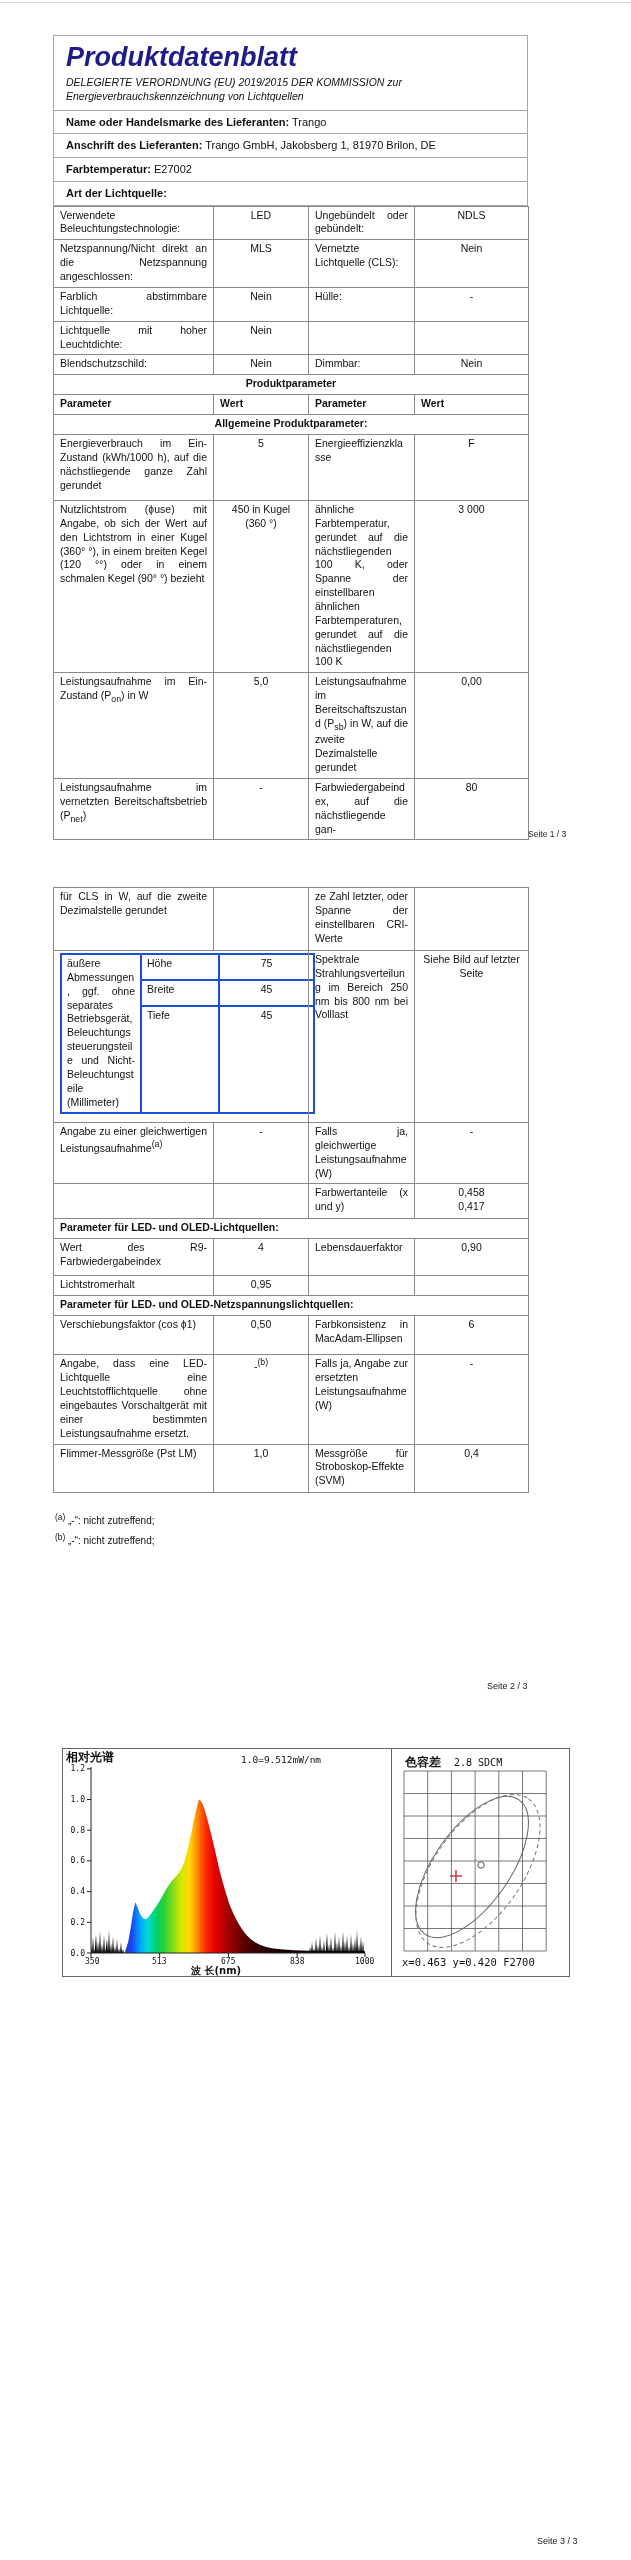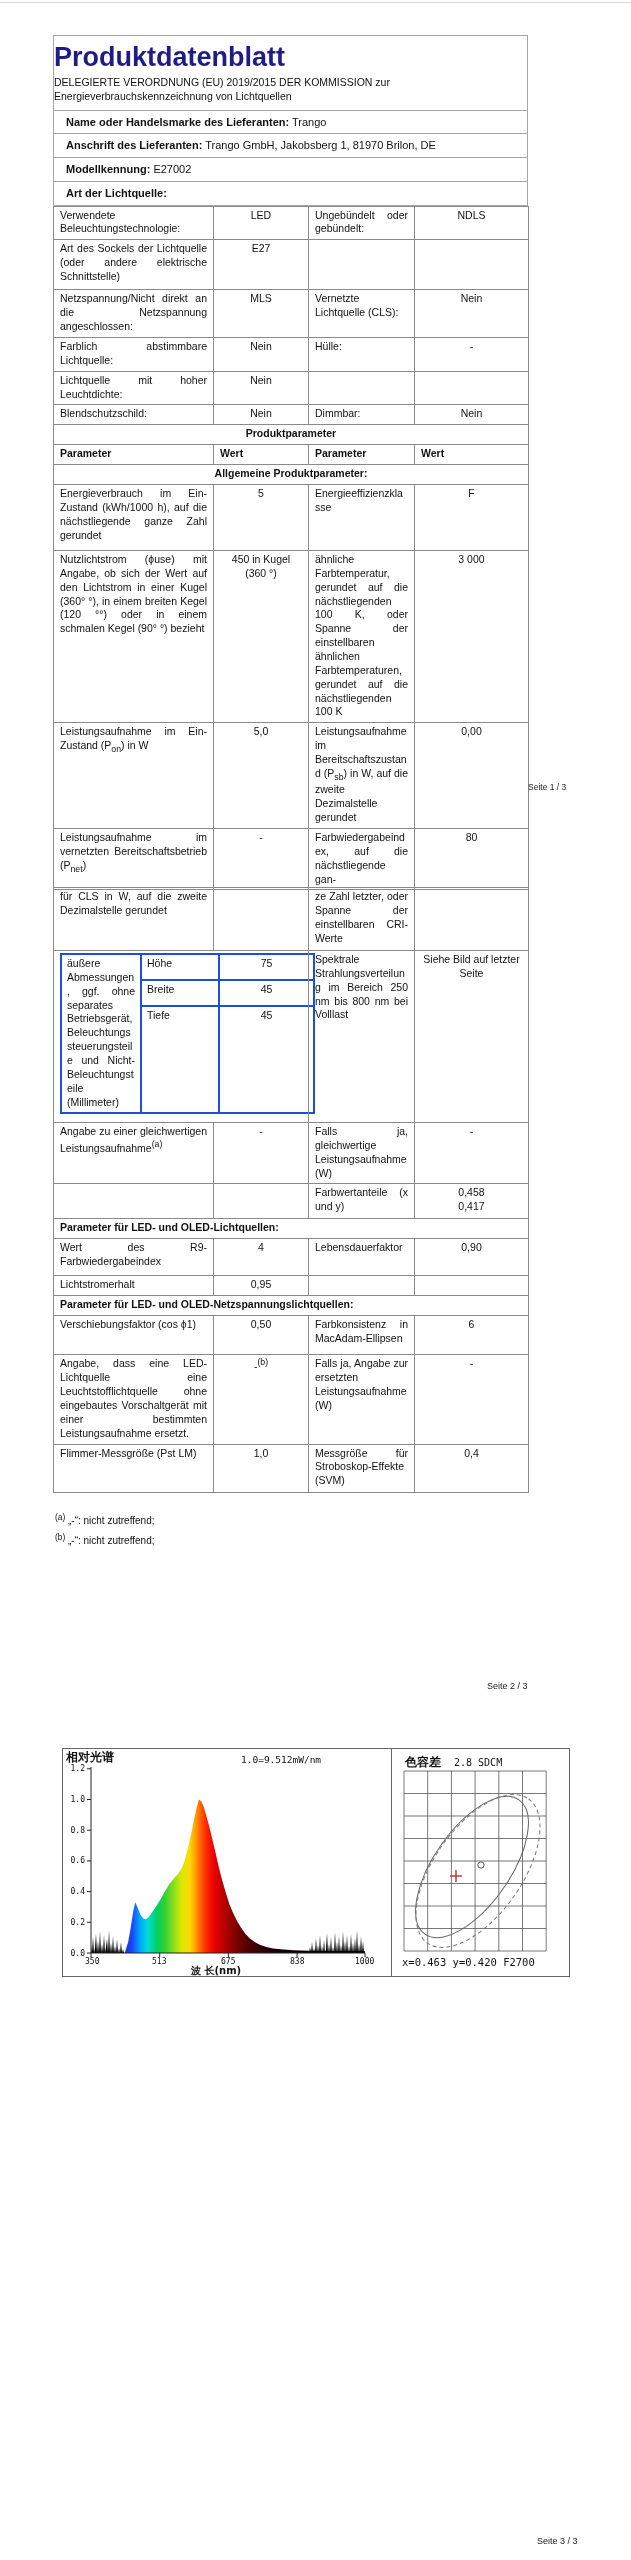--- a/index.html
+++ b/index.html
@@ -2,21 +2,21 @@
 <html><head>
 <meta charset="utf-8">
 <style>
   html,body{margin:0;padding:0;background:#fff;}
   .sheet{position:relative;width:631px;height:2560px;background:#fff;overflow:hidden;
          font-family:"Liberation Sans",sans-serif;color:#111;}
   .topline{position:absolute;top:2px;left:0;width:631px;height:1px;background:#d9d9d9;}
 
   
   .p1{position:absolute;top:35px;left:53px;width:475px;}
-  .titlebox{border:1px solid #a6a6a6;padding:7px 0 6px;box-sizing:border-box;}
+  .titlebox{border:1px solid #a6a6a6;padding:7px 12px 6px;box-sizing:border-box;font-style:italic;}
   .doctitle{font-size:27px;font-weight:bold;color:#1f1c87;line-height:1.05;margin-bottom:5px;}
   .subtitle{font-size:10.5px;color:#111;line-height:1.3;}
   .inforow{border:1px solid #a6a6a6;border-top:none;padding:5px 12px 4px;box-sizing:border-box;
            font-size:11px;line-height:1.25;}
   .inforow b{font-weight:bold;}
 
   
   table.grid{border-collapse:collapse;table-layout:fixed;width:475px;}
   table.grid td{border:1px solid #8a8a8a;padding:2px 6px 3px;vertical-align:top;
                 font-size:10.5px;line-height:1.32;word-wrap:break-word;}
@@ -59,47 +59,41 @@
     </div>
     <div class="inforow">
       <b>Name oder Handelsmarke des Lieferanten:</b>
       <span>Trango</span>
     </div>
     <div class="inforow">
       <b>Anschrift des Lieferanten:</b>
       <span>Trango GmbH, Jakobsberg 1, 81970 Brilon, DE</span>
     </div>
     <div class="inforow">
-      <b>Modellkennung:</b>
+      <b>Farbtemperatur:</b>
       <span>E27002</span>
     </div>
     <div class="inforow">
       <b>Art der Lichtquelle:</b>
     </div>
 
     <table class="grid">
       <colgroup>
           <col style="width:160px">
           <col style="width:95px">
           <col style="width:106px">
           <col style="width:114px">
         </colgroup>
       <tbody>
           <tr style="height:33px">
         <td class="lab">Verwendete Beleuchtungstechnologie:</td>
         <td class="val">LED</td>
         <td class="lab">Ungebündelt oder gebündelt:</td>
         <td class="val">NDLS</td>
       </tr>
-      <tr style="height:50px">
-        <td class="lab">Art des Sockels der Lichtquelle (oder andere elektrische Schnittstelle)</td>
-        <td class="val">E27</td>
-        <td class="lab"></td>
-        <td class="val"></td>
-      </tr>
       <tr style="height:45px">
         <td class="lab">Netzspannung/Nicht direkt an die Netzspannung angeschlossen:</td>
         <td class="val">MLS</td>
         <td class="lab">Vernetzte Lichtquelle (CLS):</td>
         <td class="val">Nein</td>
       </tr>
       <tr style="height:33px">
         <td class="lab">Farblich abstimmbare Lichtquelle:</td>
         <td class="val">Nein</td>
         <td class="lab">Hülle:</td>
@@ -149,21 +143,21 @@
       </tr>
       <tr style="height:45px">
         <td class="lab">Leistungsaufnahme im vernetzten Bereitschaftsbetrieb (P<sub>net</sub>)</td>
         <td class="val">-</td>
         <td class="lab">Farbwiedergabeindex, auf die nächstliegende gan-</td>
         <td class="val">80</td>
       </tr>
     </tbody>
       </table>
   </div>
-  <div class="pagefoot" style="top:782px;left:528px;">Seite 1 / 3</div>
+  <div class="pagefoot" style="top:829px;left:528px;">Seite 1 / 3</div>
 
   <div class="p2">
     <table class="grid">
       <colgroup>
           <col style="width:160px">
           <col style="width:95px">
           <col style="width:106px">
           <col style="width:114px">
         </colgroup>
       <tbody>

